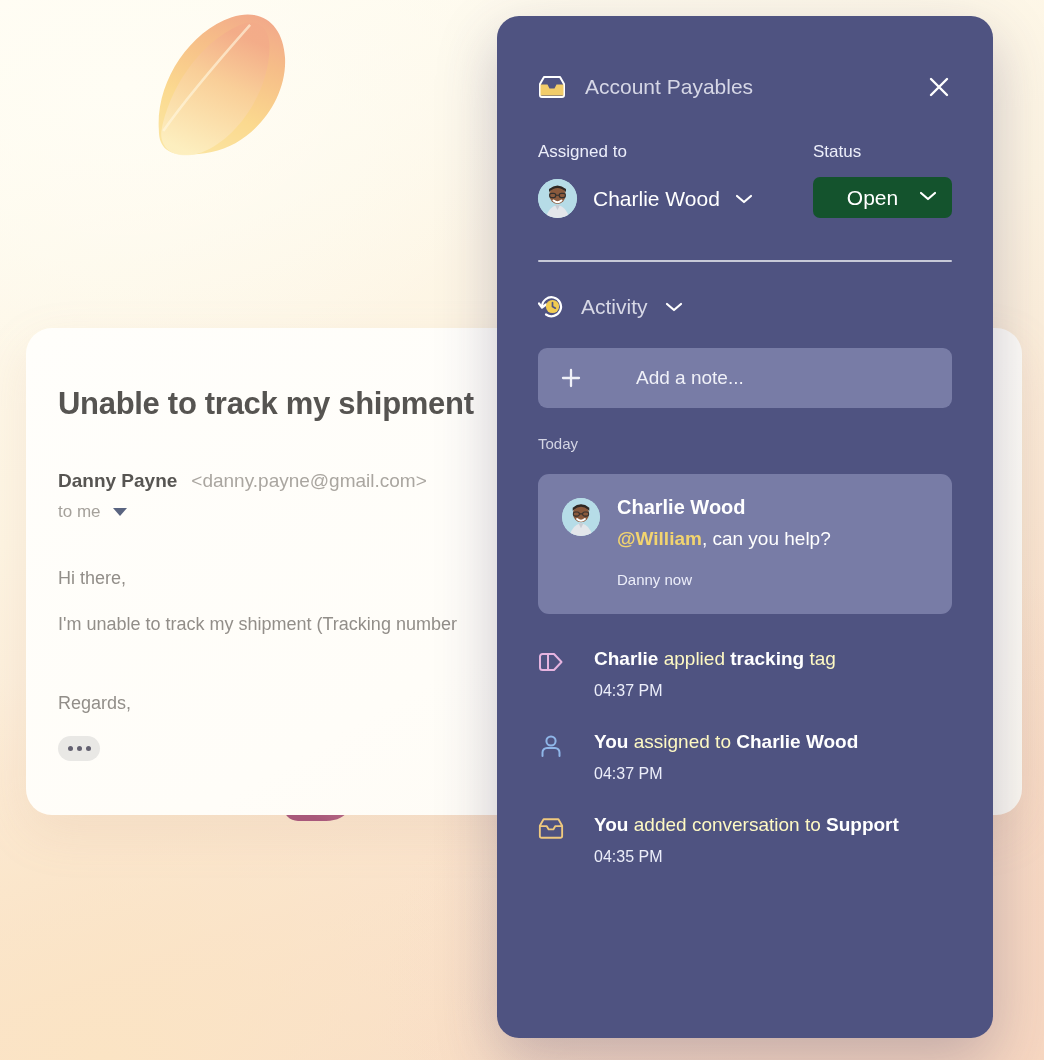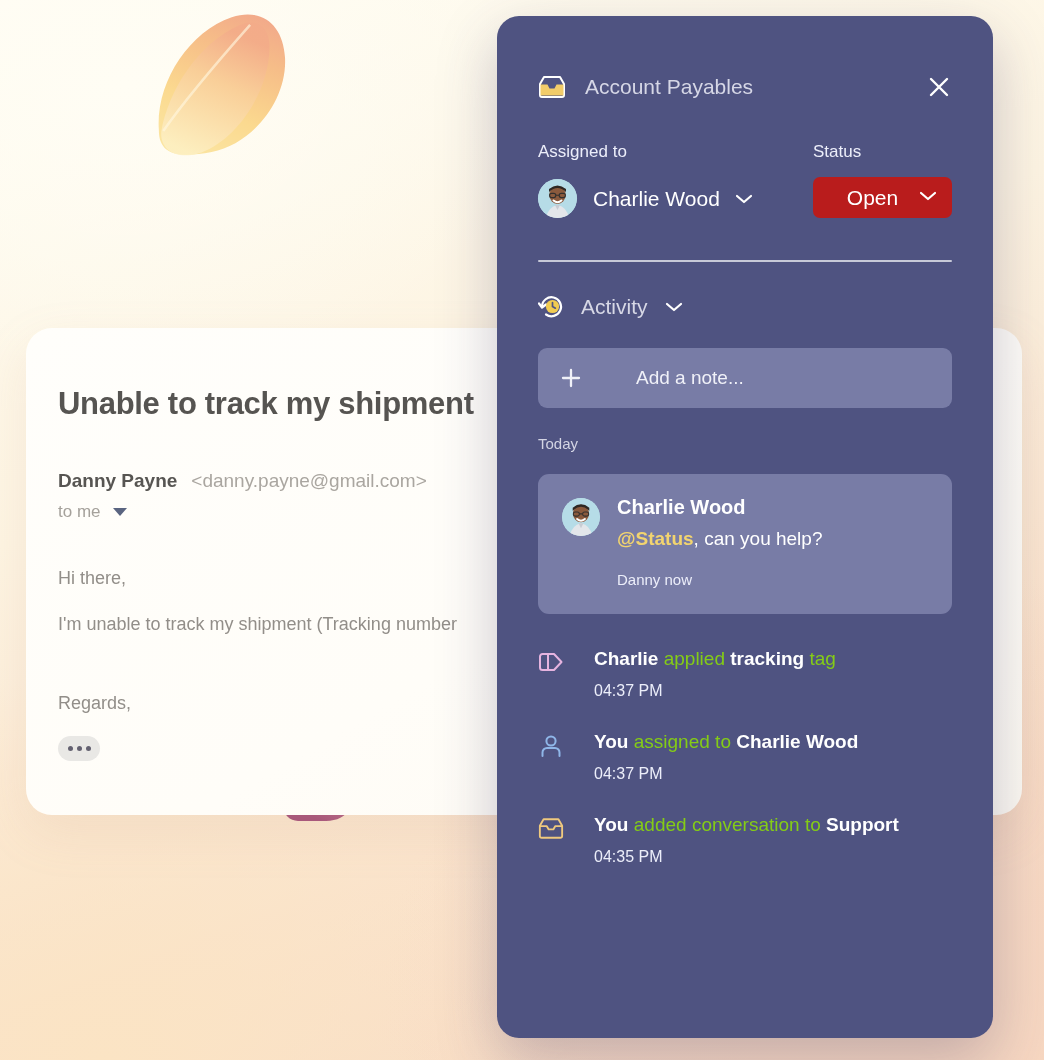--- a/index.html
+++ b/index.html
@@ -133,21 +133,21 @@
   }
   #assignee-avatar { width: 39px; height: 39px; }
   #assignee-name {
     font-size: 21px; margin-left: 16px; color: #ffffff;
   }
   #assignee-caret { margin-left: 14px; display: flex; }
   #status-field { flex: 1; }
   #status-badge {
     margin-top: 15px;
     height: 41px; width: 139px;
-    background: #b91c1c;
+    background: #14532d;
     border-radius: 7px;
     display: flex; align-items: center;
     padding: 0 14px;
     cursor: pointer; border: none;
   }
   #status-badge-label {
     font-size: 21px; color: #ffffff; flex: 1;
   }
 
   #panel-divider {
@@ -211,21 +211,21 @@
   .activity-icon {
     width: 26px; flex: none;
     display: flex; align-items: flex-start; justify-content: center;
     padding-top: 3px;
   }
   .activity-content { margin-left: 30px; }
   .activity-text {
     font-size: 19px; white-space: nowrap;
   }
   .activity-text .strong { font-weight: bold; color: #ffffff; }
-  .activity-text .muted { color: #84cc16; }
+  .activity-text .muted { color: #fef9c3; }
   .activity-time {
     font-size: 16px; color: #eceefa; margin-top: 12px;
   }
 </style>
 </head>
 <body>
 
 <div id="stage">
 
   <svg class="deco" id="leaf-shape" viewBox="0 0 160 140">
@@ -377,21 +377,21 @@
           <rect x="11.6" y="14.4" width="6.2" height="4.2" rx="2" fill="none" stroke="#33302e" stroke-width="1.1"></rect>
           <rect x="21.2" y="14.4" width="6.2" height="4.2" rx="2" fill="none" stroke="#33302e" stroke-width="1.1"></rect>
           <path d="M17.8 16.3 L21.2 16.3" stroke="#33302e" stroke-width="1.1"></path>
           <path d="M15.5 21.5 Q19.5 25 23.5 21.5" stroke="#ffffff" stroke-width="2" fill="none" stroke-linecap="round"></path>
           <path d="M8 39 Q10 28 19.5 26 Q29 28 31 39 Z" fill="#e3e6ea"></path>
           <path d="M17 26 L19.5 31 L22 26 Z" fill="#c7ccd3"></path>
         </svg>
       </div>
       <div id="note-body">
         <div id="note-author">Charlie Wood</div>
-        <div id="note-text"><span id="note-mention">@Status</span><span>, can you help?</span></div>
+        <div id="note-text"><span id="note-mention">@William</span><span>, can you help?</span></div>
         <div id="note-time">Danny now</div>
       </div>
     </div>
 
     <div id="activity-list">
         <div class="activity-entry">
           <div class="activity-icon">
             <svg width="26" height="22" viewBox="0 0 26 22">
               <path d="M2 5.5 A2.5 2.5 0 0 1 4.5 3 L16 3 L23.5 11 L16 19 L4.5 19 A2.5 2.5 0 0 1 2 16.5 Z" fill="none" stroke="#e6b4e0" stroke-width="2" stroke-linejoin="round"></path>
               <path d="M10 3.5 L10 18.5" stroke="#e6b4e0" stroke-width="2"></path>

